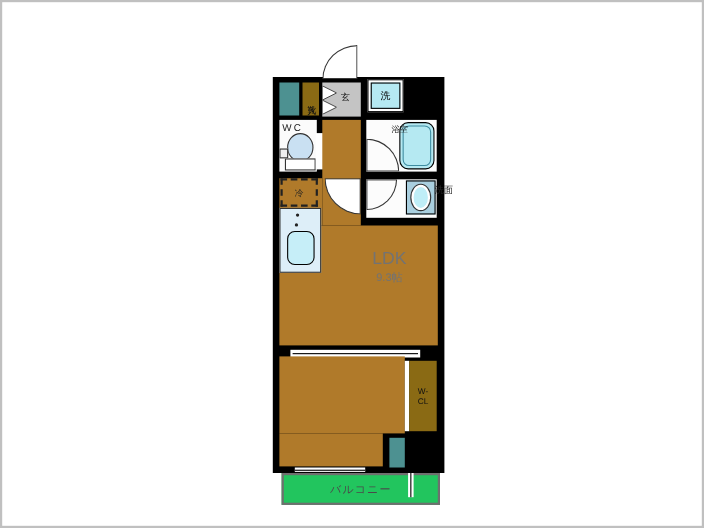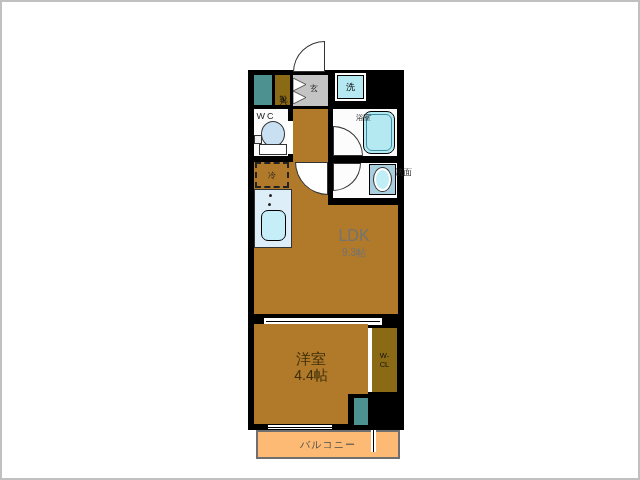--- a/index.html
+++ b/index.html
@@ -71,21 +71,21 @@
   .bed-label .l2{font-size:14px;line-height:16px;}
   .slider-v{left:366px;top:326px;width:4px;height:64px;background:#fff;}
   .wcl{left:370px;top:326px;width:25px;height:64px;background:#8a6a14;
        display:flex;flex-direction:column;align-items:center;justify-content:center;color:#111;}
   .wcl span{font-size:7.5px;line-height:9px;}
   .ps2{left:352px;top:396px;width:14px;height:27px;background:#4d9191;}
   
   .window{left:266px;top:423px;width:64px;height:4px;background:#fff;}
   .window .mid{position:absolute;left:0;right:0;top:1.5px;height:1px;background:#000;}
   
-  .balcony{left:254px;top:428px;width:144px;height:29px;background:#fdba74;border:2px solid #6f6f6f;
+  .balcony{left:254px;top:428px;width:144px;height:29px;background:#22c55e;border:2px solid #6f6f6f;
            display:flex;align-items:center;justify-content:center;}
   .balcony span{font-size:10px;color:#4a4a4a;letter-spacing:1px;}
   .balc-div{left:369px;top:428px;width:5px;height:22px;background:#fff;}
   .balc-div .mid{position:absolute;left:2px;top:0;bottom:0;width:1px;background:#000;}
 </style>
 </head>
 <body>
 
 <div id="canvas">
 
@@ -148,24 +148,20 @@
     <div class="l1">LDK</div>
     <div class="l2">9.3帖</div>
   </div>
 
   <div class="abs slider-h">
     <div class="mid"></div>
   </div>
 
   <div class="abs bed-a"></div>
   <div class="abs bed-b"></div>
-  <div class="abs bed-label">
-    <div class="l1">洋室</div>
-    <div class="l2">4.4帖</div>
-  </div>
 
   <div class="abs slider-v"></div>
   <div class="abs wcl">
     <span>W-</span>
     <span>CL</span>
   </div>
   <div class="abs ps2"></div>
 
   <div class="abs window">
     <div class="mid"></div>

